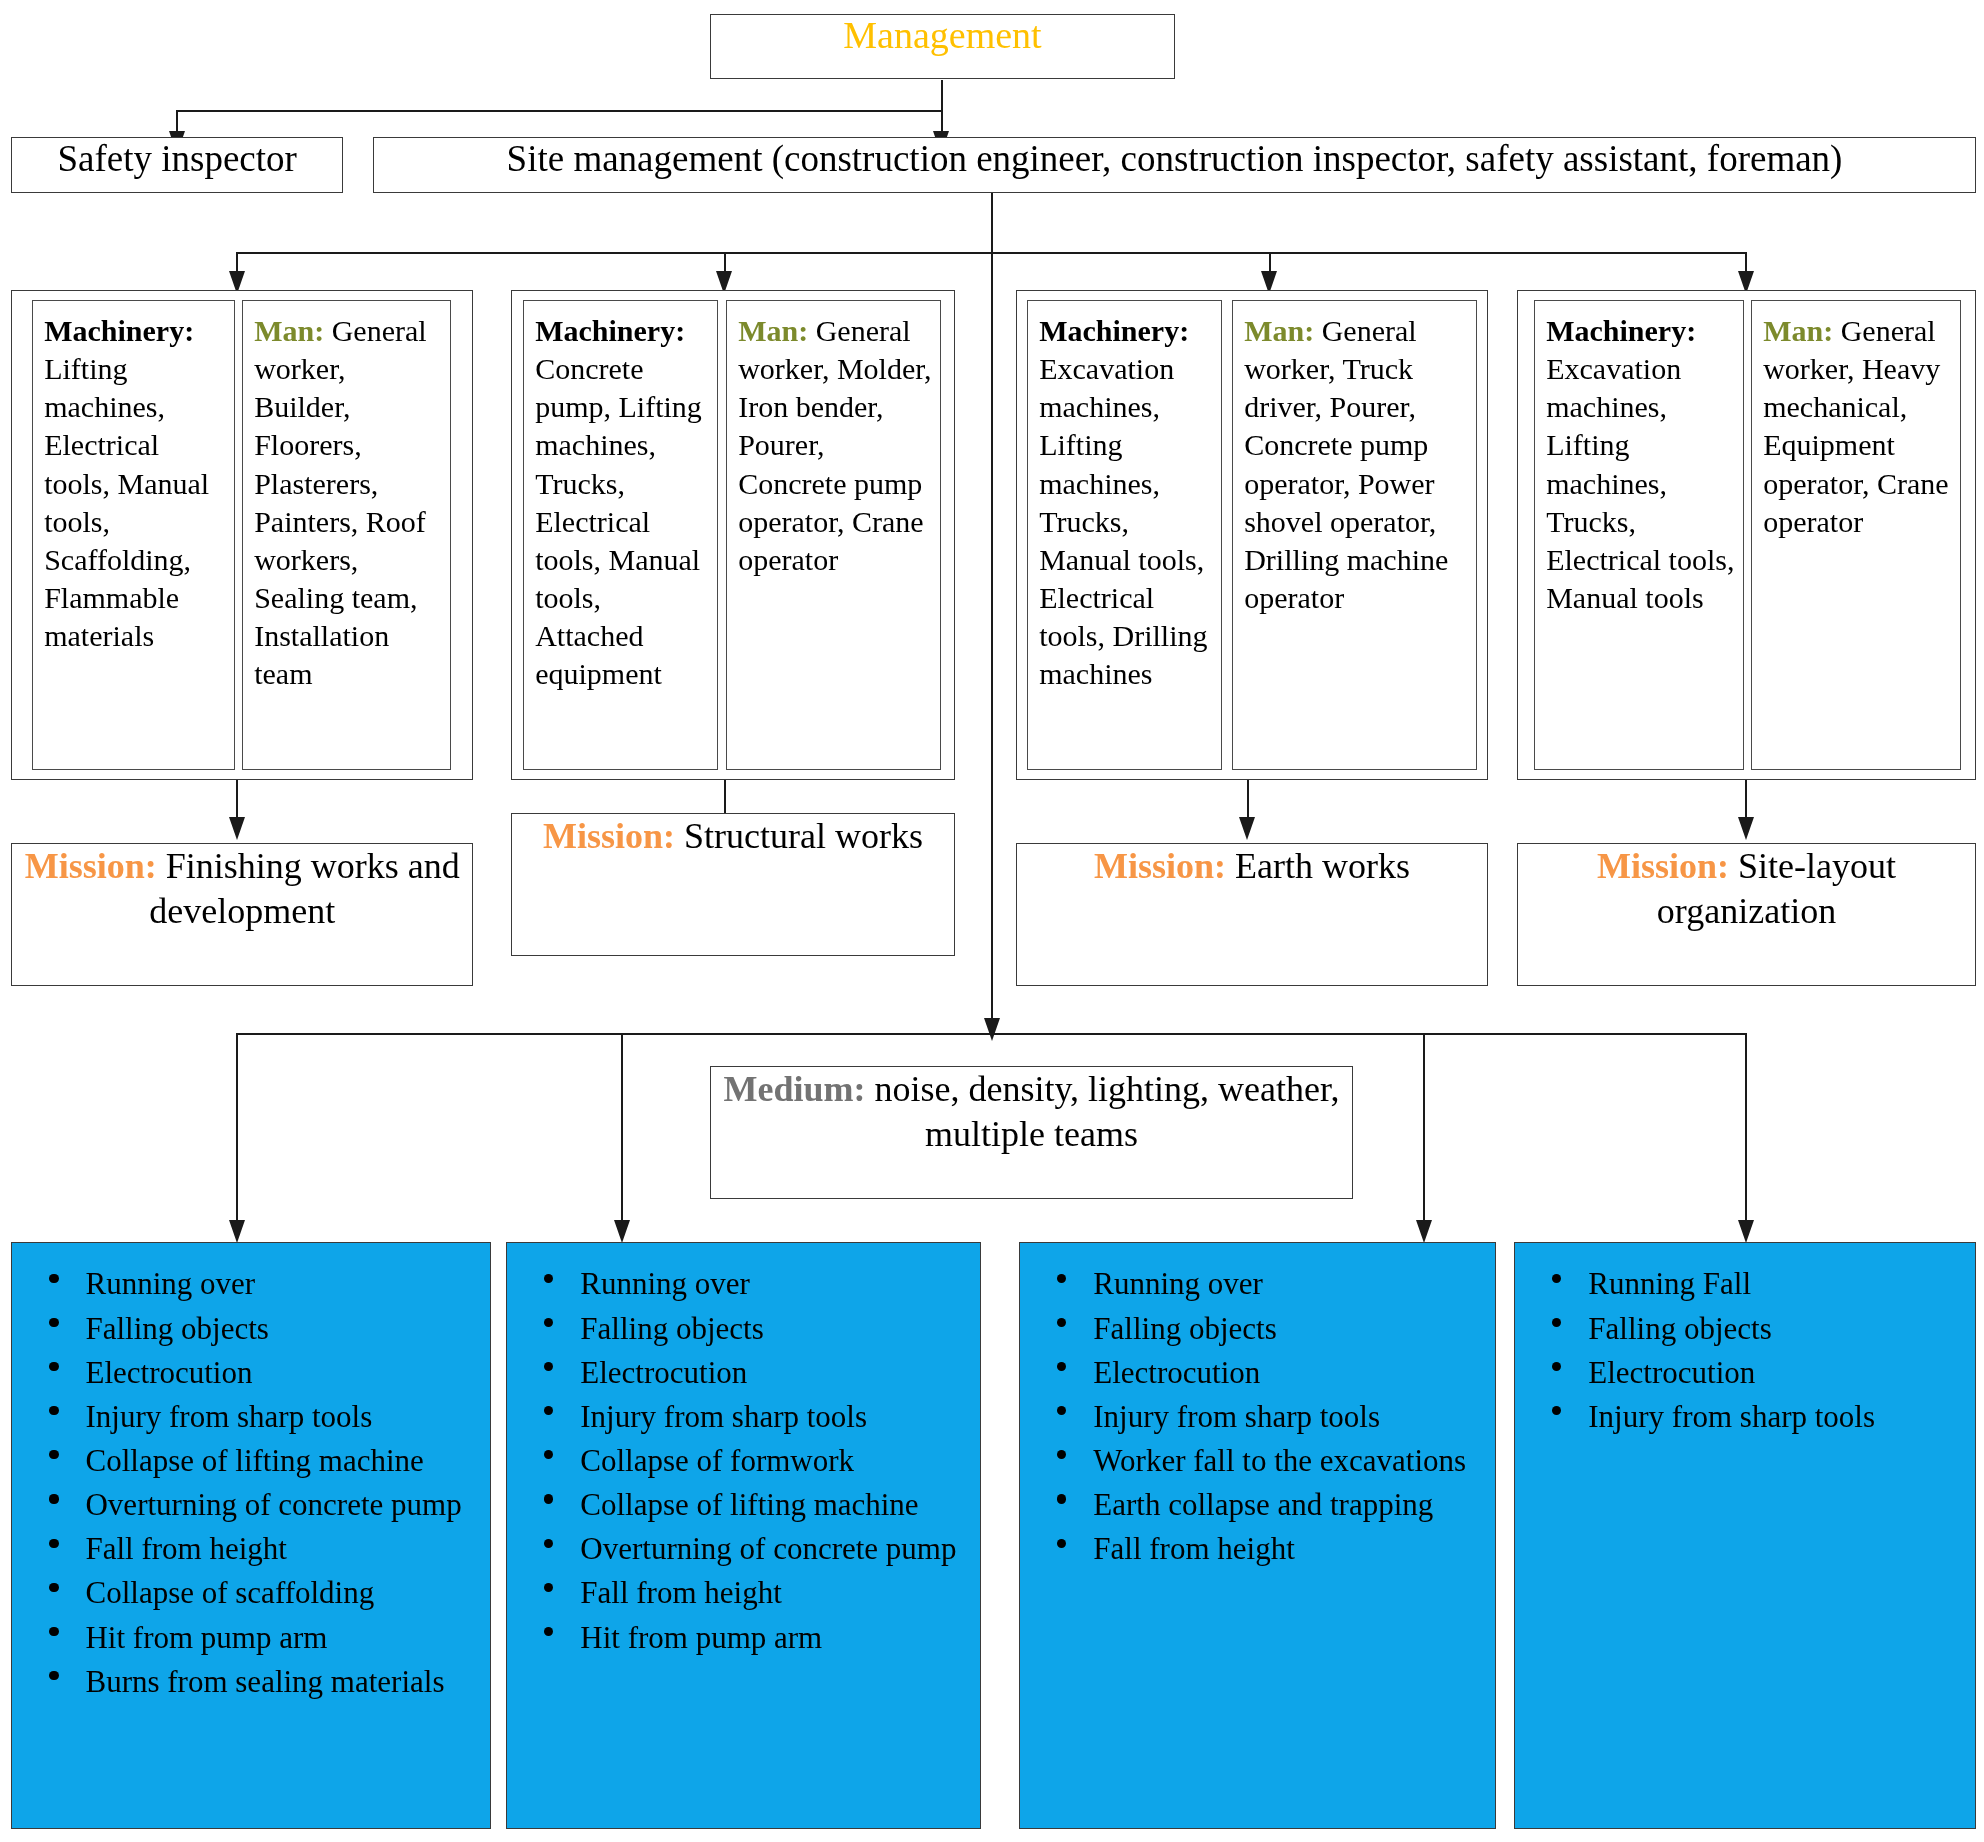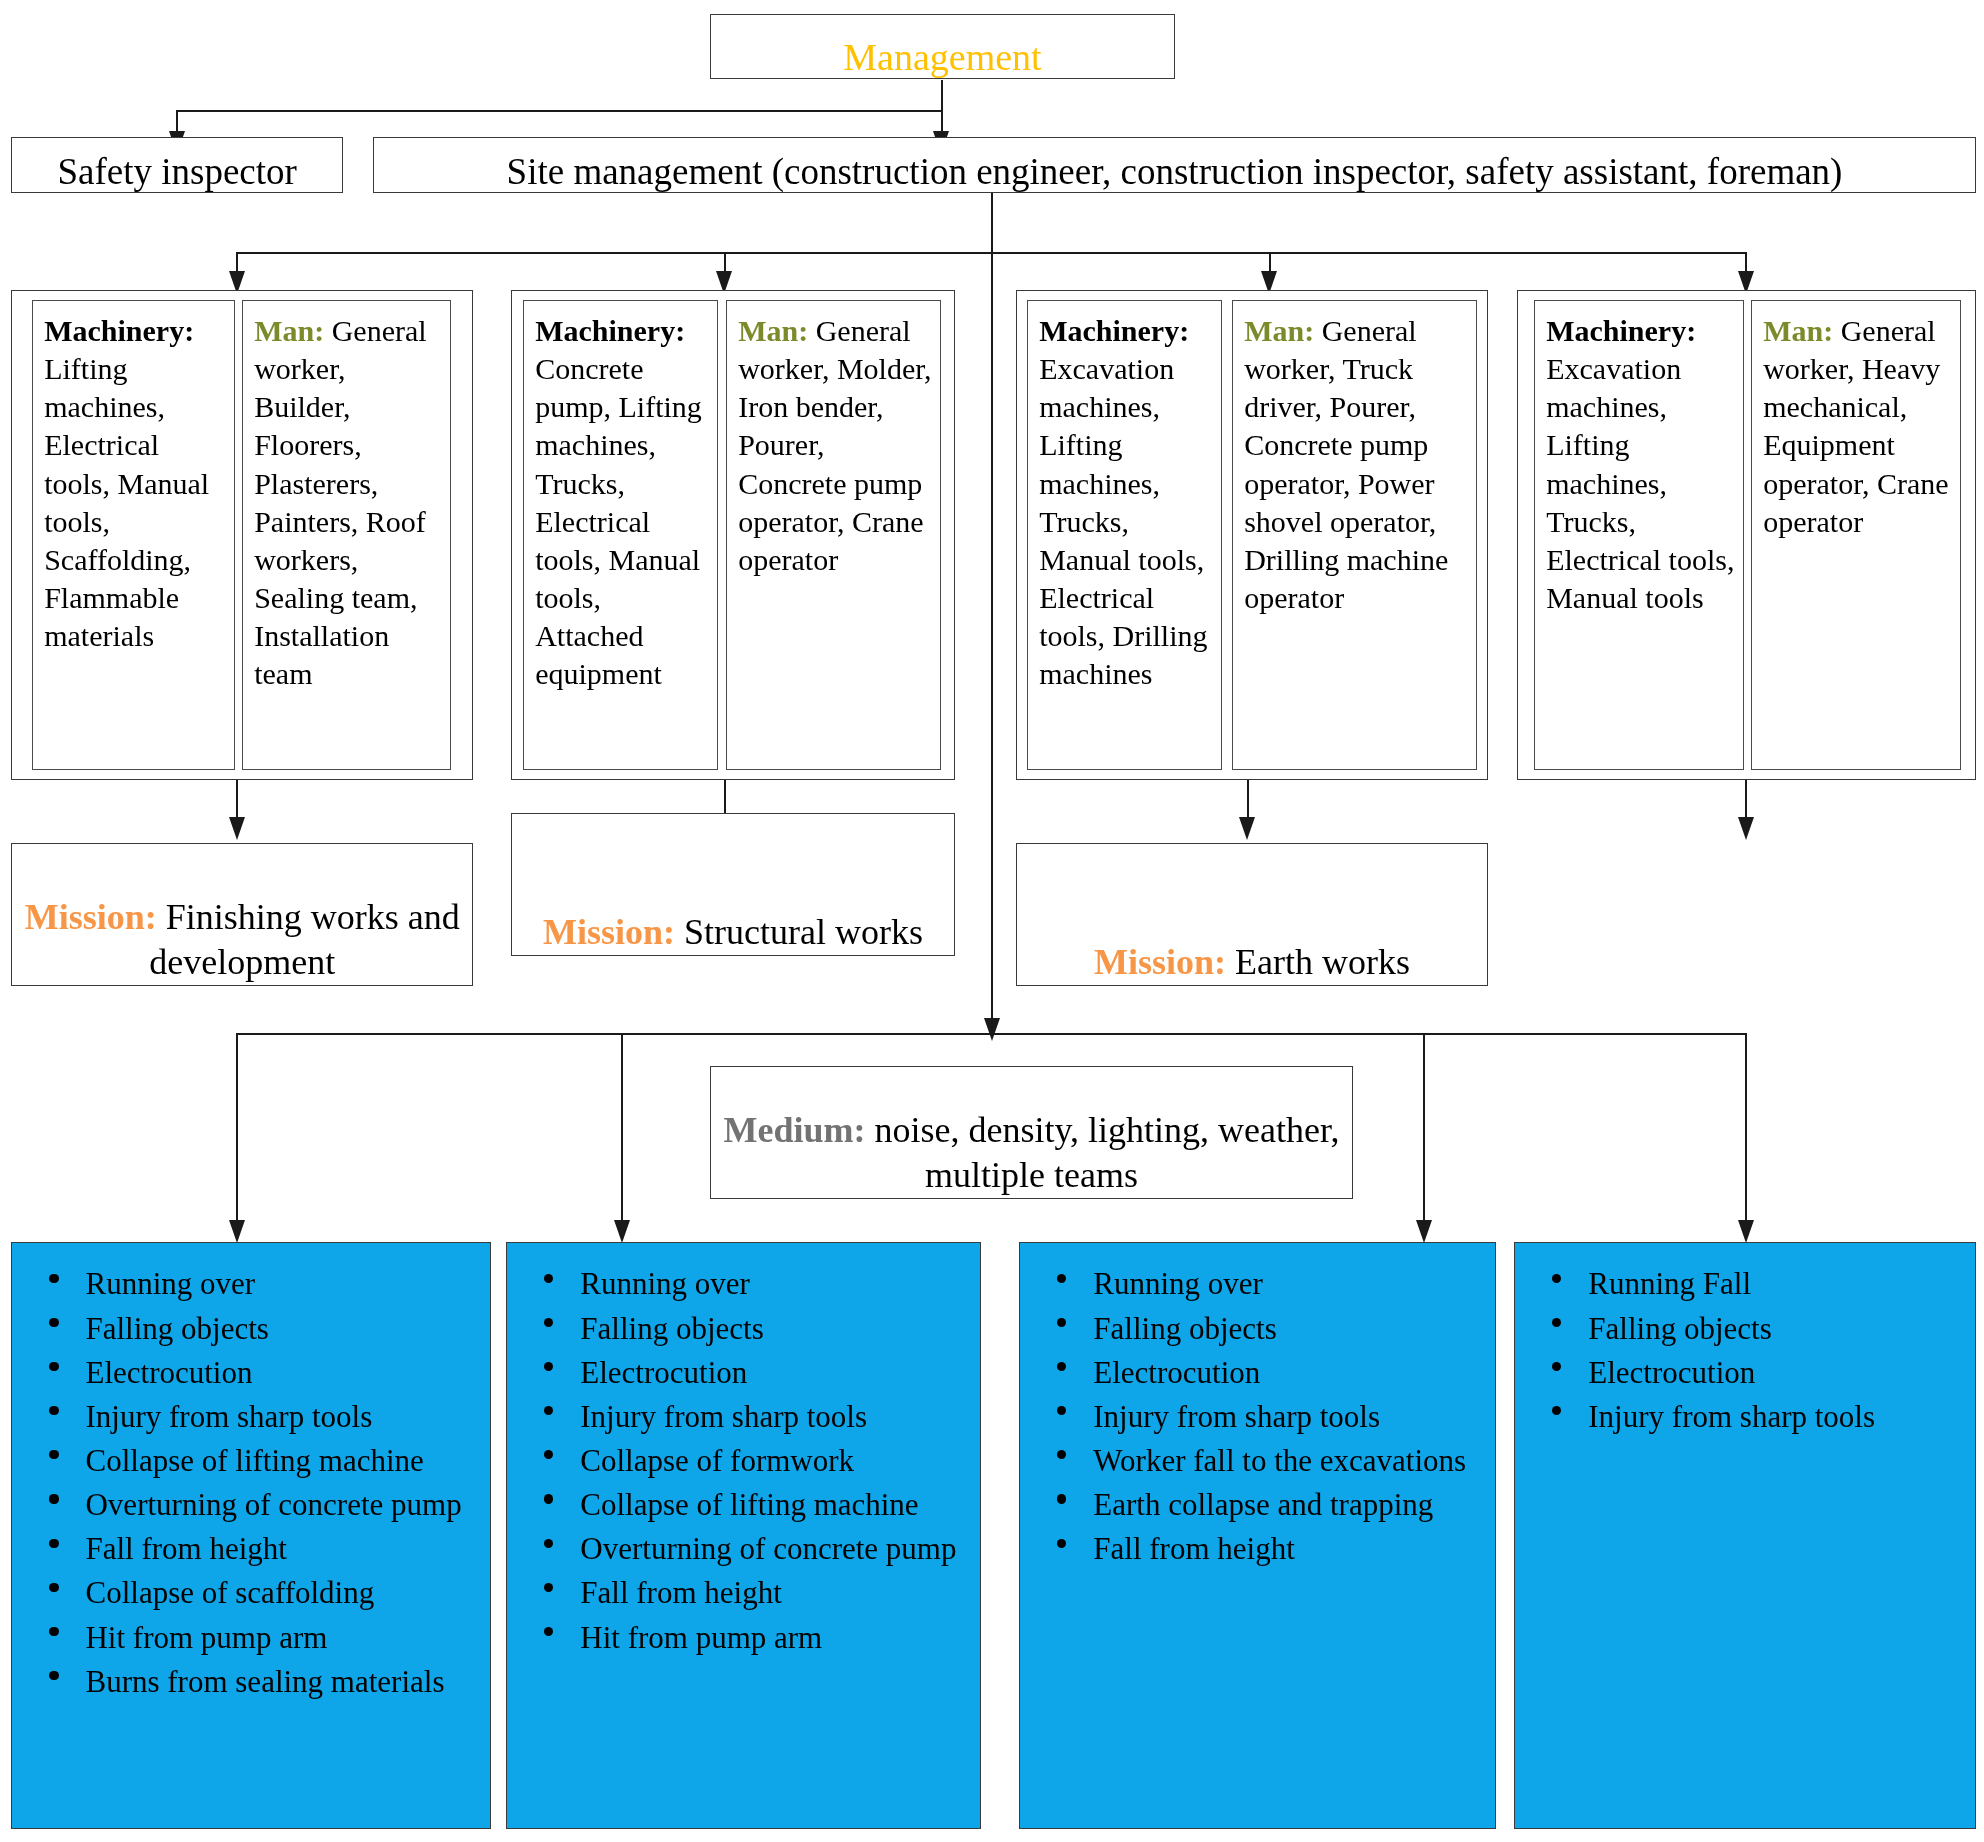--- a/index.html
+++ b/index.html
@@ -15,21 +15,21 @@
     overflow:hidden;
   }
 
   
   .box{
     position:absolute;
     box-sizing:border-box;
     border:1.5px solid #3a3a3a;
     background:#fff;
     display:flex;
-    align-items:flex-end;
+    align-items:flex-start;
     justify-content:center;
     text-align:center;
   }
   .box .inner{width:100%;padding:0 7.1px;}
 
   
   .vline{position:absolute;background:#1a1a1a;width:2px;}
   .hline{position:absolute;background:#1a1a1a;height:2px;}
   .arrowhead{
     position:absolute;
@@ -185,20 +185,26 @@
     </span>
   </div>
 
   <div class="box" style="left:1016px;top:843px;width:472px;height:143px;">
     <span class="inner t-mission">
       <span class="lbl-mission">Mission: </span>
       <span>Earth works</span>
     </span>
   </div>
 
+  <div class="box" style="left:1517px;top:843px;width:459px;height:143px;">
+    <span class="inner t-mission">
+      <span class="lbl-mission">Mission: </span>
+      <span>Site-layout organization</span>
+    </span>
+  </div>
 
   <div class="vline" style="left:991px;top:252px;height:770px;"></div>
   <div class="arrowhead" style="left:984px;top:1018px;"></div>
 
   <div class="hline" style="left:236px;top:1033px;width:1510px;"></div>
 
   <div class="vline" style="left:236px;top:1033px;height:191px;"></div>
   <div class="arrowhead" style="left:229px;top:1220px;"></div>
 
   <div class="vline" style="left:621px;top:1033px;height:191px;"></div>

